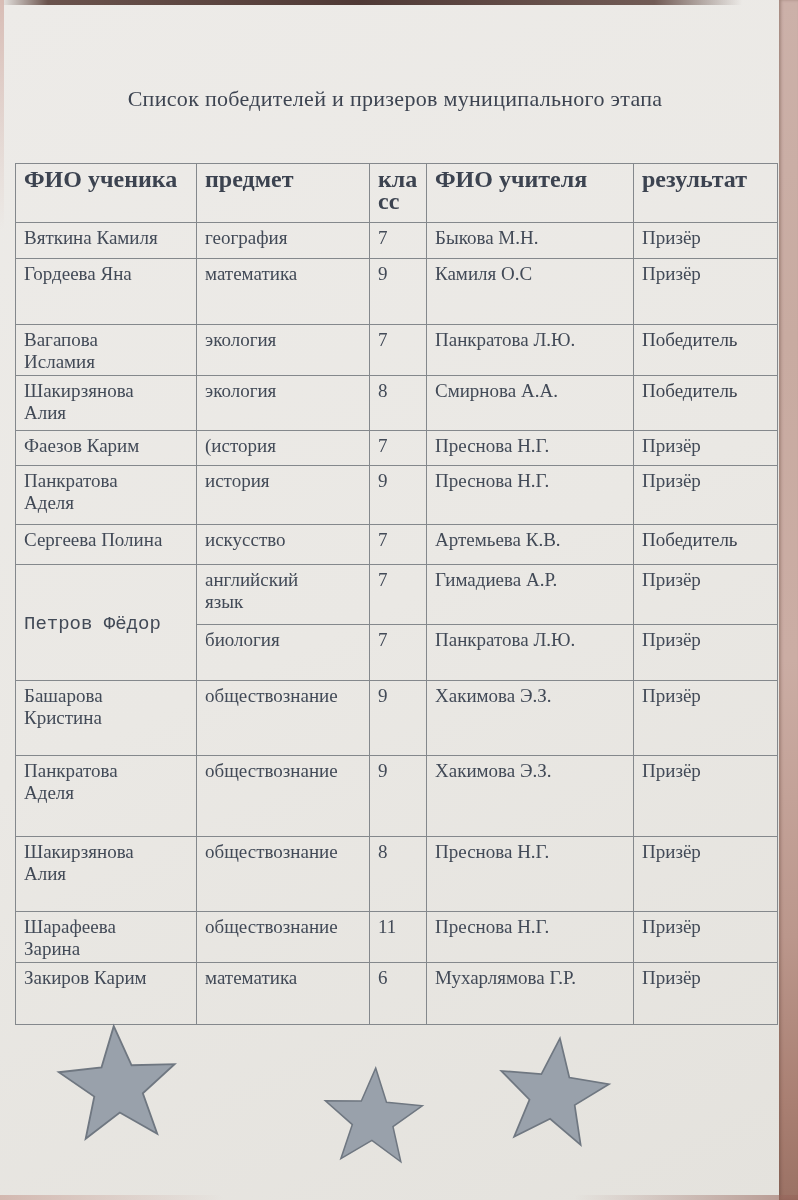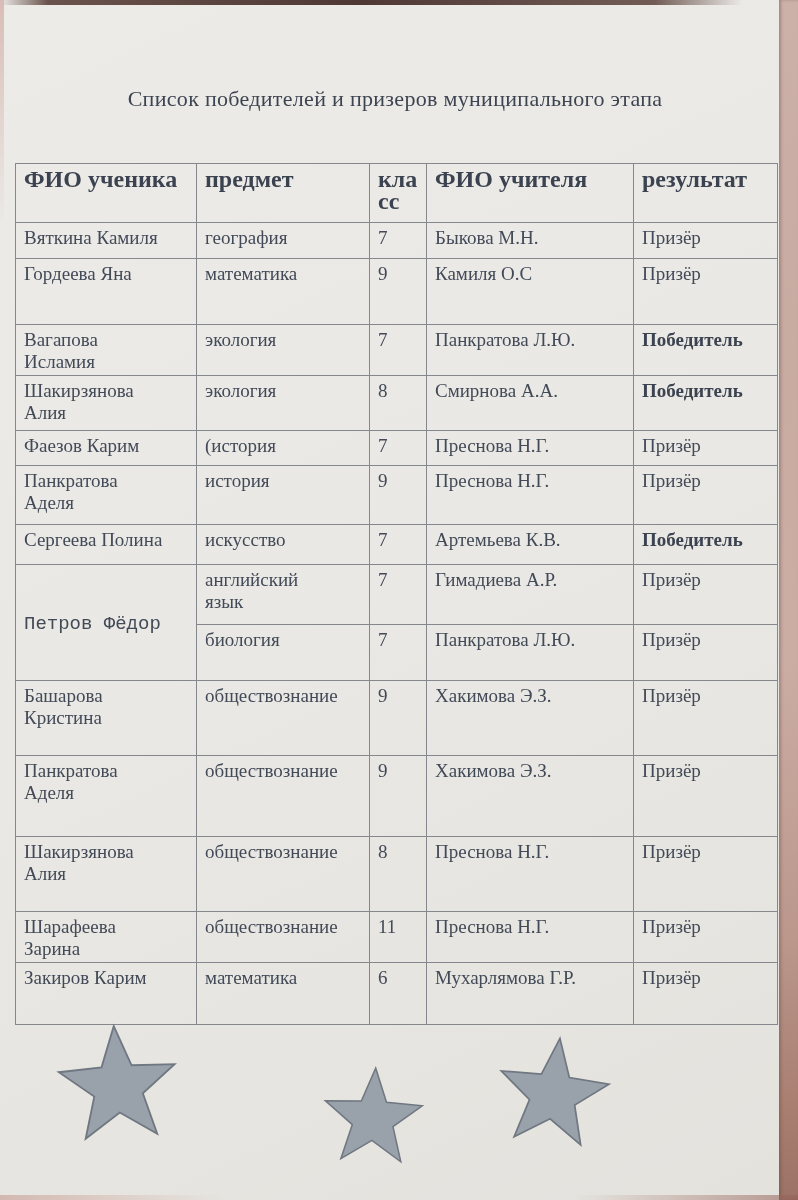--- a/index.html
+++ b/index.html
@@ -52,21 +52,21 @@
     border-collapse:collapse;table-layout:fixed;
     color:var(--ink);font-size:19px;
   }
   table.results th,table.results td{
     border:1.6px solid var(--border);
     vertical-align:top;text-align:left;
     padding:4px 4px 2px 8px;line-height:22px;
     white-space:pre-line;overflow:hidden;
   }
   table.results th{font-weight:bold;font-size:24px;color:#3c4350;}
-  table.results td.winner{font-weight:bold;color:#3c4350;}
+  table.results td.winner{font-weight:normal;color:#3c4350;}
   table.results td.vmid{vertical-align:middle;font-family:Liberation Mono, monospace;}
   
   .star{position:absolute;}
   .star svg{display:block;overflow:visible;}
   .star polygon{fill:var(--star-fill);stroke:var(--star-line);stroke-width:3;}
 </style>
 </head>
 <body>
 
 <div class="paper">

